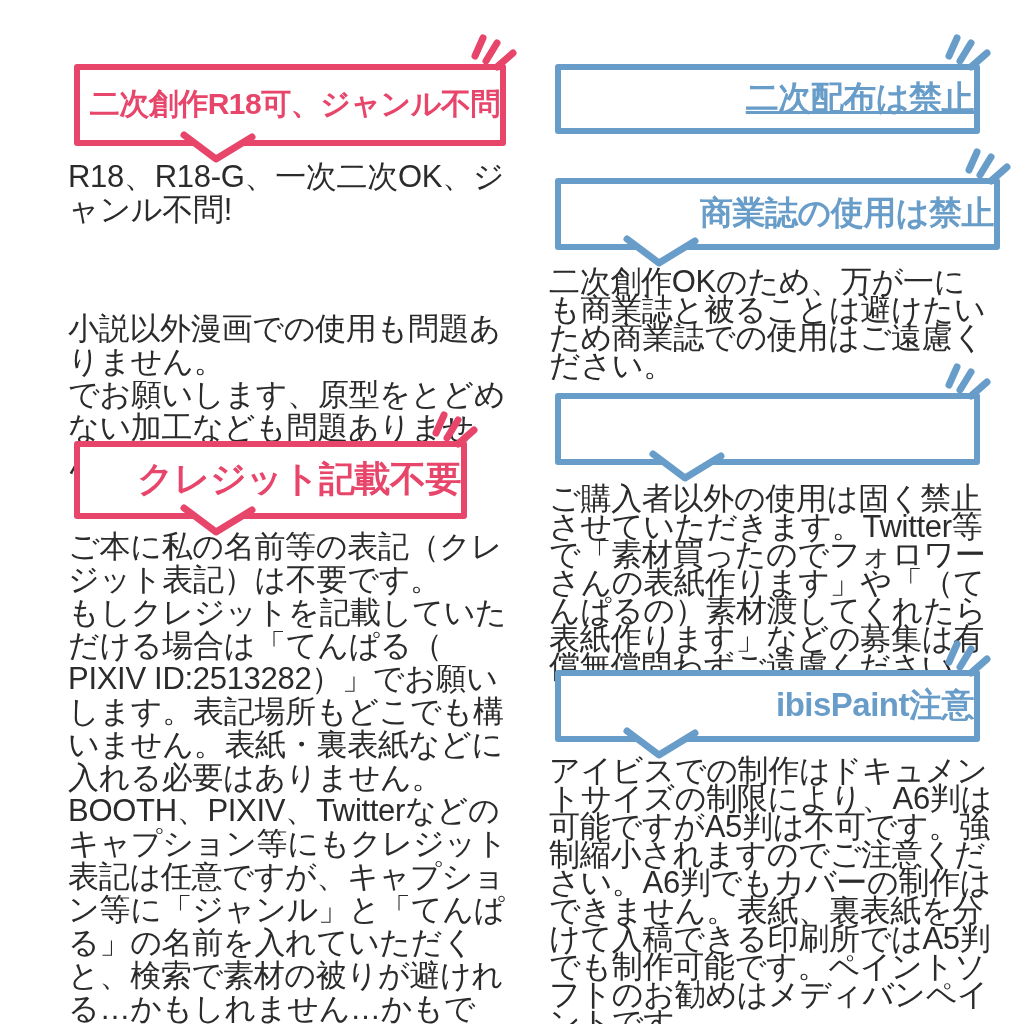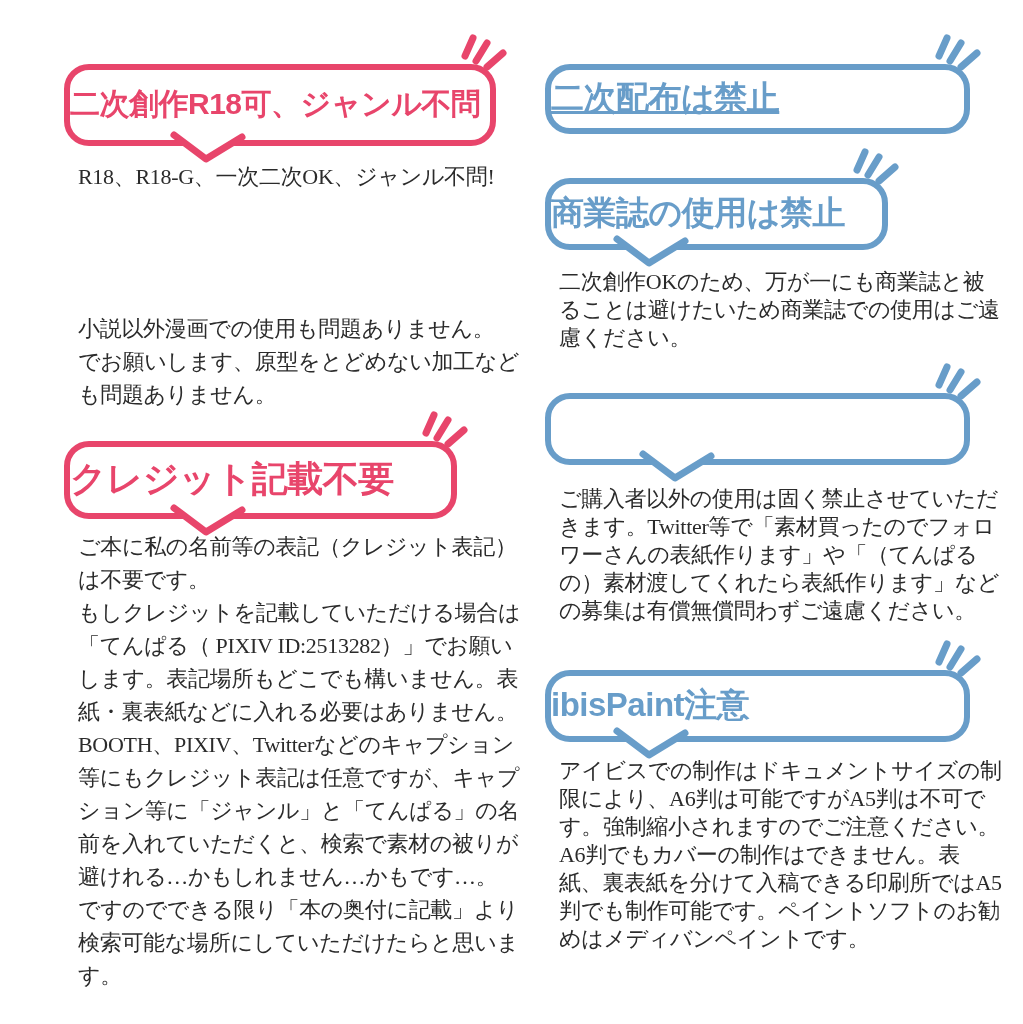--- a/index.html
+++ b/index.html
@@ -3,23 +3,23 @@
 <meta charset="utf-8">
 <style>
   html,body{margin:0;padding:0;background:#ffffff;}
   #page{
     position:relative;width:1023px;height:1024px;background:#ffffff;
     overflow:hidden;
     font-family:"Liberation Sans","DejaVu Sans",sans-serif;
   }
   .col{position:absolute;top:0;height:100%;}
   .bubble{
-    position:absolute;left:4px;background:#ffffff;
-    border:6px solid currentColor;border-radius:25px;
-    display:flex;align-items:center;justify-content:flex-start;
+    position:absolute;left:14px;background:#ffffff;
+    border:6px solid currentColor;border-radius:3px;
+    display:flex;align-items:center;justify-content:flex-end;
     box-sizing:border-box;
   }
   .pink{color:var(--pink,#e8456b);}
   .blue{color:var(--blue,#689dc9);}
   .bubble-title{
     font-weight:800;letter-spacing:-0.5px;white-space:nowrap;
     transform:translateY(-1px);
   }
   .t30 .bubble-title{font-size:30px;}
   .t38 .bubble-title{font-size:38px;}
@@ -27,23 +27,23 @@
   .t33 .bubble-title{font-size:33px;}
   .tail{
     position:absolute;bottom:-25px;width:78px;height:32px;z-index:2;
     overflow:visible;
   }
   .pop{
     position:absolute;top:-36px;right:-18px;width:48px;height:40px;
     overflow:visible;
   }
   .body{
-    position:absolute;left:18px;width:450px;
-    font-size:22px;line-height:33px;color:var(--text,#2b2b2b);
-    white-space:pre-line;letter-spacing:-0.3px;font-family:Liberation Serif, serif;
+    position:absolute;left:8px;width:450px;
+    font-size:31px;line-height:33px;color:var(--text,#2b2b2b);
+    white-space:pre-line;letter-spacing:-0.3px;
   }
   .rbody{line-height:28px;width:444px;}
 </style>
 </head>
 <body>
 
 <div id="page">
 
   <div class="col" style="left:60px;width:452px;">
 
@@ -87,21 +87,21 @@
 
     <div class="bubble blue t33" style="top:64px;height:70px;width:425px;text-decoration:underline;">
       <svg class="pop" viewBox="0 0 48 40">
         <path d="M13 4 L5 22" fill="none" stroke="currentColor" stroke-width="7" stroke-linecap="round"></path>
         <path d="M27 9 L16 27" fill="none" stroke="currentColor" stroke-width="7" stroke-linecap="round"></path>
         <path d="M43 19 L27 33" fill="none" stroke="currentColor" stroke-width="7" stroke-linecap="round"></path>
       </svg>
       <span class="bubble-title">二次配布は禁止</span>
     </div>
 
-    <div class="bubble blue t33" style="top:178px;height:72px;width:343px;">
+    <div class="bubble blue t33" style="top:178px;height:72px;width:445px;">
       <svg class="pop" viewBox="0 0 48 40">
         <path d="M13 4 L5 22" fill="none" stroke="currentColor" stroke-width="7" stroke-linecap="round"></path>
         <path d="M27 9 L16 27" fill="none" stroke="currentColor" stroke-width="7" stroke-linecap="round"></path>
         <path d="M43 19 L27 33" fill="none" stroke="currentColor" stroke-width="7" stroke-linecap="round"></path>
       </svg>
       <span class="bubble-title">商業誌の使用は禁止</span>
       <svg class="tail" style="left:62px;" viewBox="0 0 78 32">
         <polygon points="4,0 36,27 72,0" fill="#ffffff"></polygon>
         <path d="M4 2 L36 26 L72 4" fill="none" stroke="currentColor" stroke-width="7" stroke-linecap="round" stroke-linejoin="round"></path>
       </svg>

